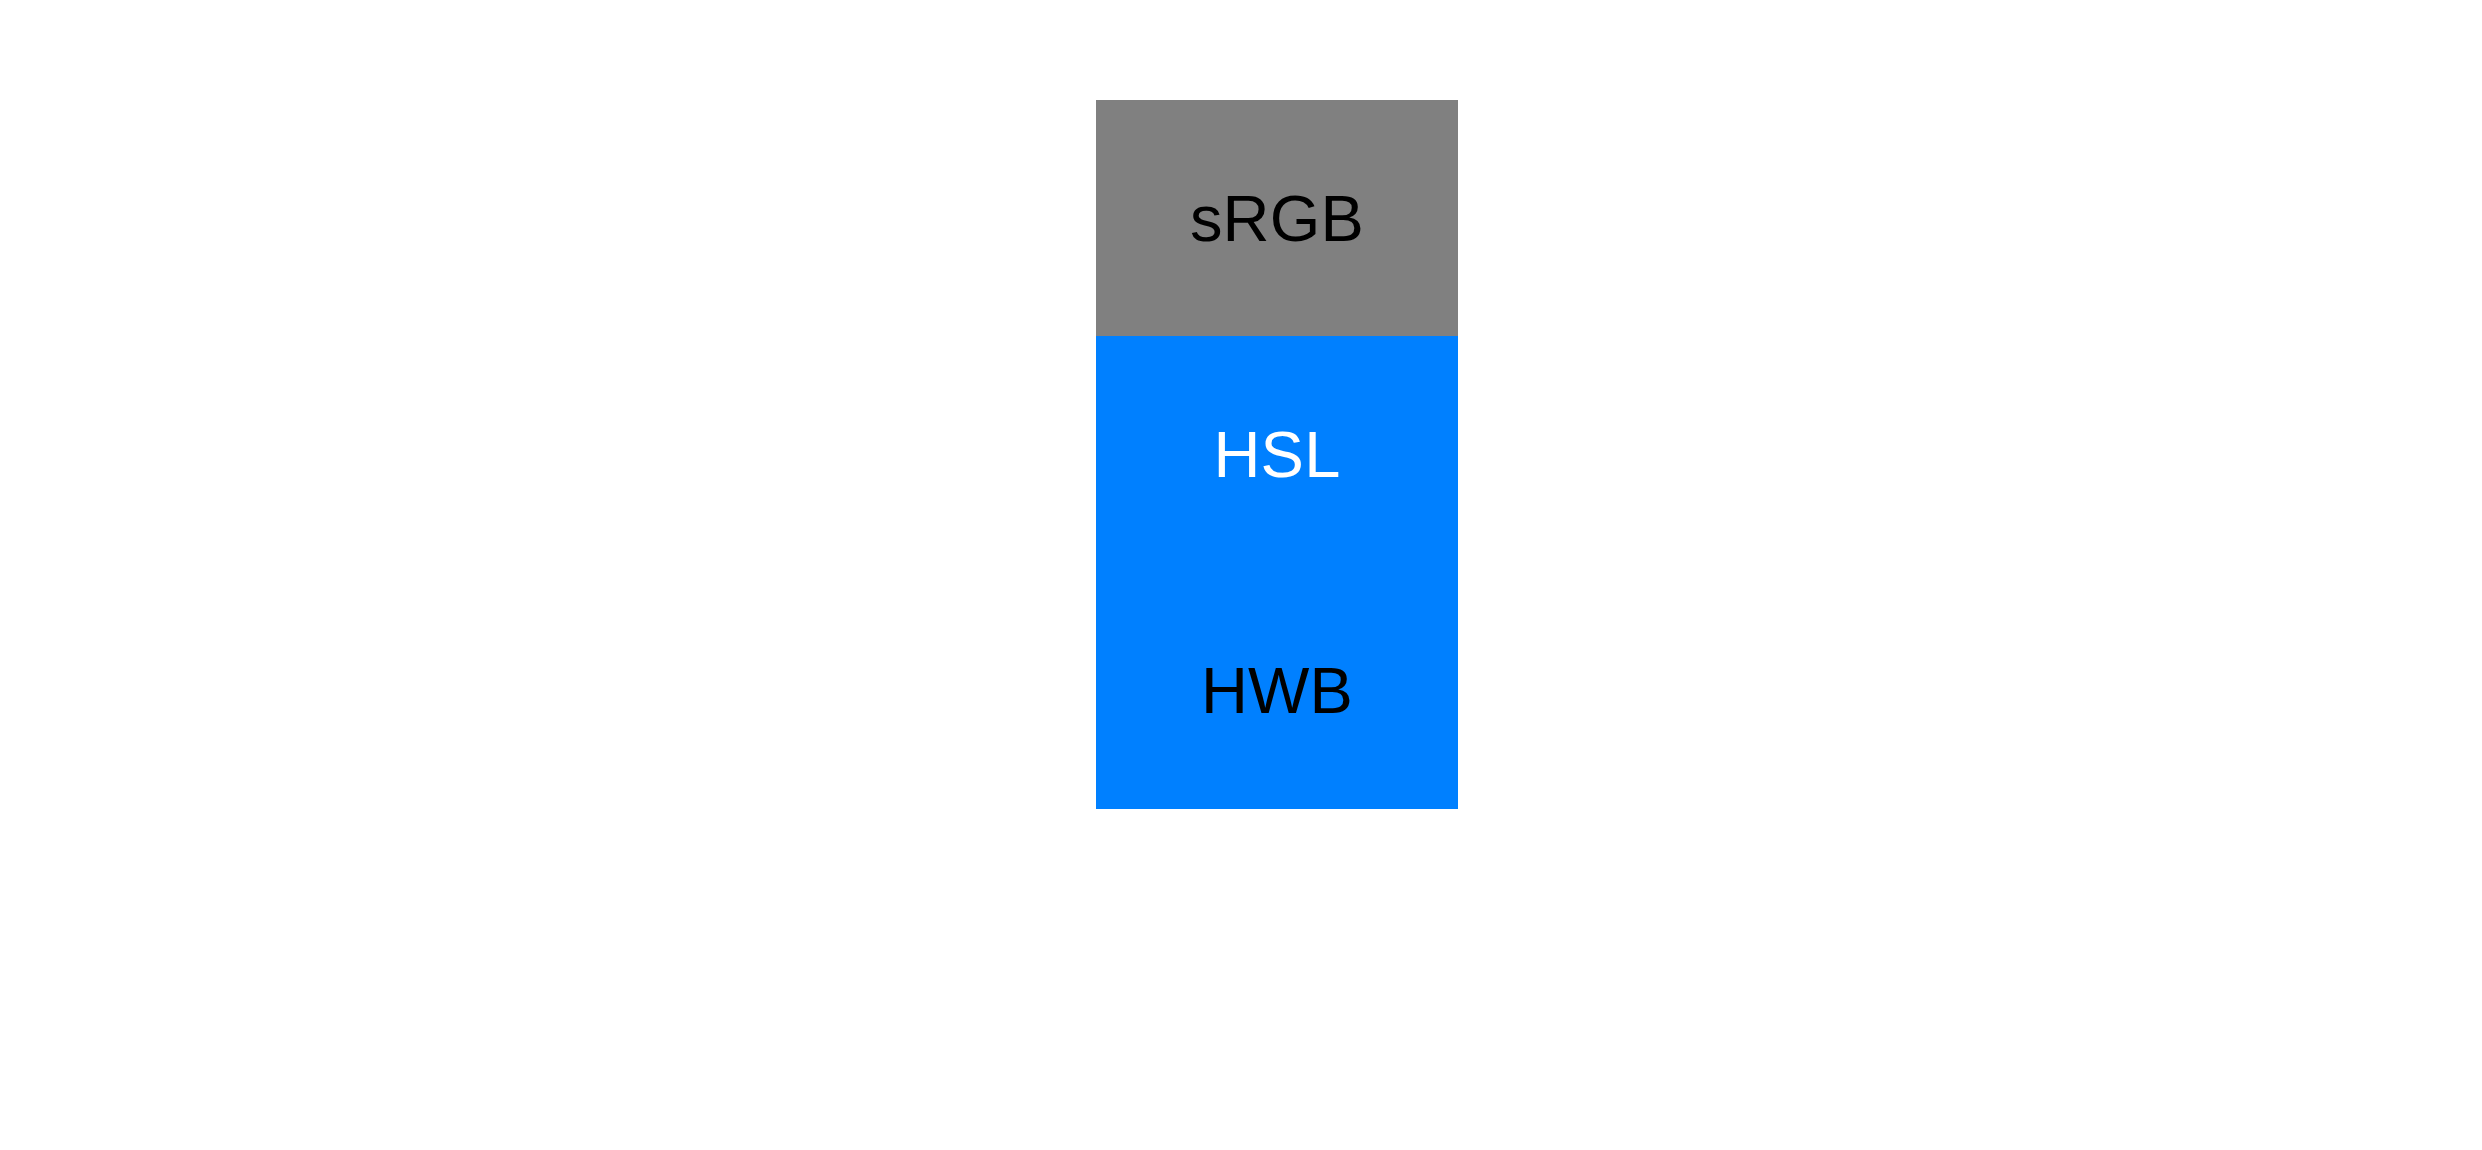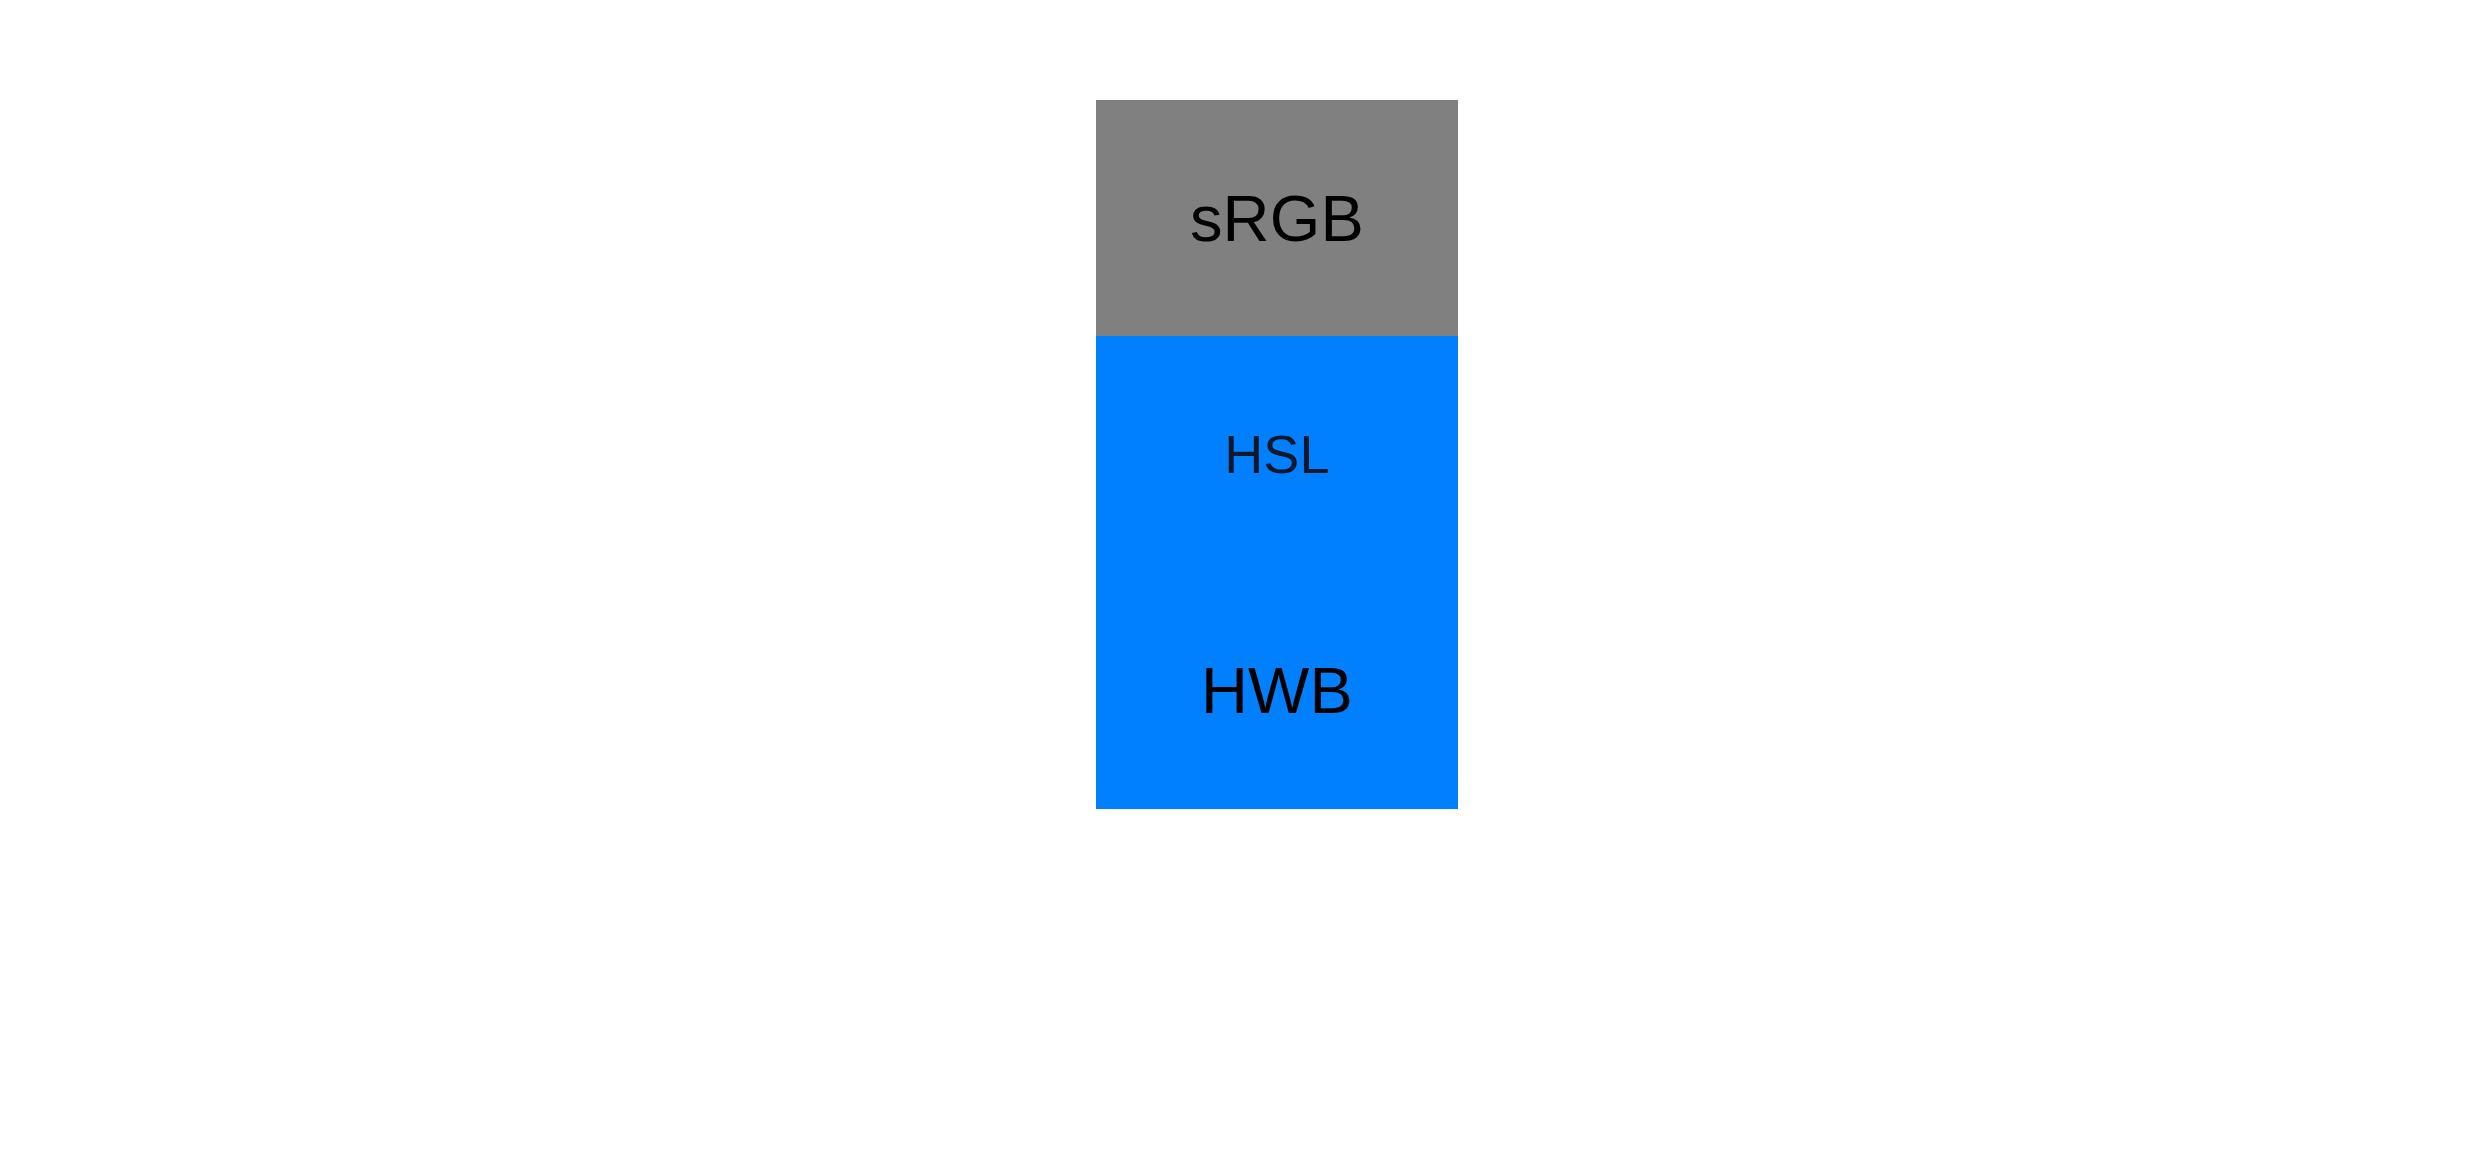--- a/index.html
+++ b/index.html
@@ -56,20 +56,20 @@
 <body style="width: 2482px; height: 1150px; background: rgb(255, 255, 255);">
 
 <div id="swatch-stack" style="left: 1060px; top: 100px; width: 362px; height: 1144px; padding-left: 36px;">
 
   <div class="swatch swatch-srgb" style="background-color: rgb(128, 128, 128); height: 236px;">
     <span class="swatch-label" style="color: rgb(0, 0, 0); font-size: 65px;">sRGB</span>
   </div>
 
 
   <div class="swatch swatch-hsl" style="background-color: rgb(0, 128, 255); height: 236px;">
-    <span class="swatch-label" style="color: #0f172a; font-size: 54px;">HSL</span>
+    <span class="swatch-label" style="color: #ffffff; font-size: 65px;">HSL</span>
   </div>
 
   <div class="swatch swatch-hwb" style="background-color: rgb(0, 128, 255); height: 237px;">
     <span class="swatch-label" style="color: rgb(0, 0, 0); font-size: 65px;">HWB</span>
   </div>
 
 </div>
 
 </body></html>

